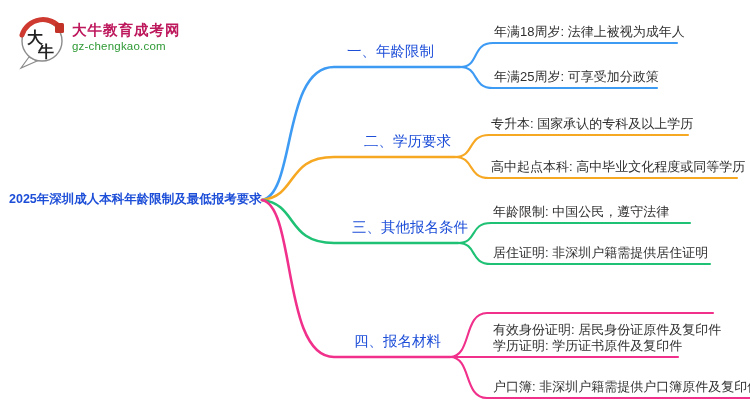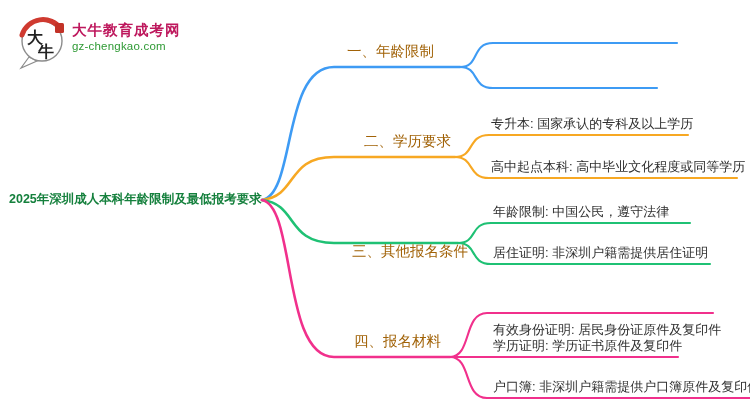--- a/index.html
+++ b/index.html
@@ -8,35 +8,35 @@
     background:#ffffff;
     font-family:"Liberation Sans","DejaVu Sans",sans-serif;
     position:relative;overflow:hidden;
     -webkit-font-smoothing:antialiased;
   }
   .stage{position:absolute;left:0;top:0;width:750px;height:410px;}
   svg.links{position:absolute;left:0;top:0;}
   svg.links path{fill:none;stroke-linecap:round;stroke-linejoin:round;}
   .root-title{
     position:absolute;left:9px;top:191px;width:252px;
-    font-size:12.5px;font-weight:700;color:#15803d;
+    font-size:12.5px;font-weight:700;color:#1d4ed8;
     line-height:17px;white-space:nowrap;letter-spacing:0px;
   }
   .branch-label{
-    position:absolute;font-size:14.5px;color:#a16207;
+    position:absolute;font-size:14.5px;color:#1d4ed8;
     line-height:17px;white-space:nowrap;font-weight:400;
   }
   .child-text{
     position:absolute;font-size:13px;color:#2f2f2f;
     line-height:16px;white-space:nowrap;font-weight:400;
   }
   
   .bl-0{left:347px;top:43px;}
   .bl-1{left:364px;top:133px;}
-  .bl-2{left:352px;top:219px;margin-top:24px;}
+  .bl-2{left:352px;top:219px;}
   .bl-3{left:354px;top:333px;}
   
   .ct-0-0{left:494px;top:24px;}
   .ct-0-1{left:494px;top:69px;}
   .ct-1-0{left:491px;top:116px;}
   .ct-1-1{left:491px;top:159px;}
   .ct-2-0{left:493px;top:204px;}
   .ct-2-1{left:493px;top:245px;}
   .ct-3-0{left:493px;top:294px;margin-top:28px;}
   .ct-3-1{left:493px;top:338px;}
@@ -91,20 +91,22 @@
     <div class="brand-url" style="color: rgb(47, 154, 53);">gz-chengkao.com</div>
   </div>
 
   <div class="root-title">2025年深圳成人本科年龄限制及最低报考要求</div>
 
   <div class="branch-label bl-0">一、年龄限制</div>
   <div class="branch-label bl-1">二、学历要求</div>
   <div class="branch-label bl-2">三、其他报名条件</div>
   <div class="branch-label bl-3">四、报名材料</div>
 
+  <div class="child-text ct-0-0">年满18周岁: 法律上被视为成年人</div>
+  <div class="child-text ct-0-1">年满25周岁: 可享受加分政策</div>
 
   <div class="child-text ct-1-0">专升本: 国家承认的专科及以上学历</div>
   <div class="child-text ct-1-1">高中起点本科: 高中毕业文化程度或同等学历</div>
 
   <div class="child-text ct-2-0">年龄限制: 中国公民，遵守法律</div>
   <div class="child-text ct-2-1">居住证明: 非深圳户籍需提供居住证明</div>
 
   <div class="child-text ct-3-0">有效身份证明: 居民身份证原件及复印件</div>
   <div class="child-text ct-3-1">学历证明: 学历证书原件及复印件</div>
   <div class="child-text ct-3-2">户口簿: 非深圳户籍需提供户口簿原件及复印件</div>

